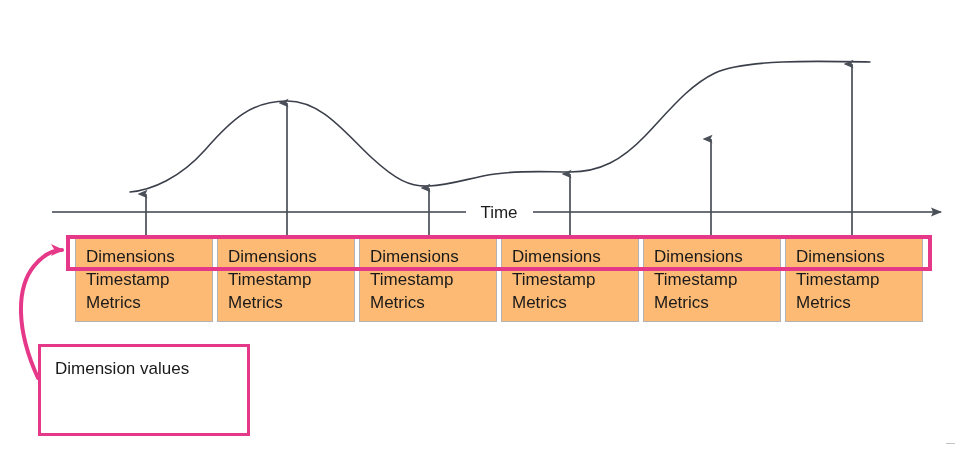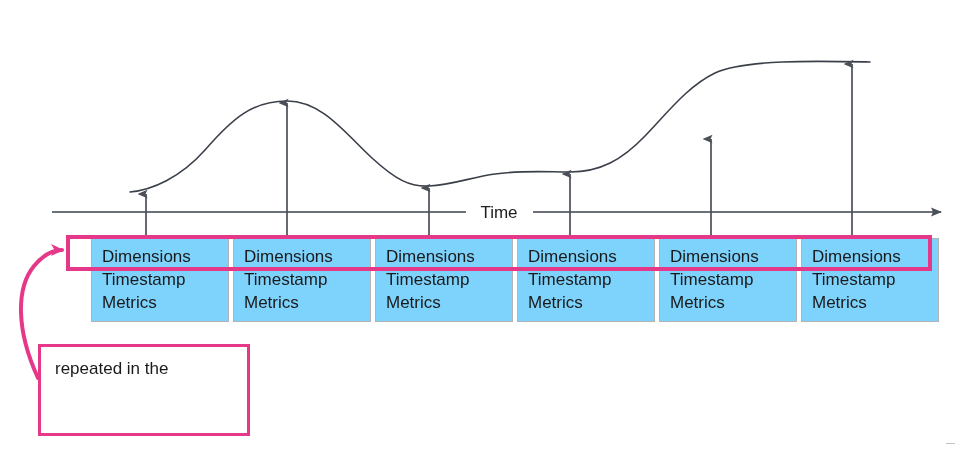--- a/index.html
+++ b/index.html
@@ -28,23 +28,22 @@
   .svg-label {
     font-family: "Liberation Sans", "DejaVu Sans", sans-serif;
     font-size: 17px;
     fill: #1d1d1d;
   }
   
   .record-box {
     position: absolute;
     box-sizing: border-box;
     border: 1px solid #b3b3b3;
-    background: #7dd3fc;
+    background: #fdba74;
     padding: 6px 0 8px 10px;
-    margin-left: 16px;
   }
   .record-line {
     font-size: 17px;
     line-height: 23px;
     color: #1a1a1a;
     white-space: nowrap;
   }
   
   #dimensions-highlight {
     position: absolute;
@@ -159,20 +158,20 @@
 
   <div class="record-box" style="left:785px; top:238px; width:138px; height:84px;">
     <div class="record-line">Dimensions</div>
     <div class="record-line">Timestamp</div>
     <div class="record-line">Metrics</div>
   </div>
 
   <div id="dimensions-highlight" style="left:66px; top:235px; width:866px; height:36px;"></div>
 
   <div id="callout-box" style="left:38px; top:344px; width:212px; height:92px;">
-    <div class="callout-line">repeated in the</div>
+    <div class="callout-line">Dimension values</div>
   </div>
 
   <div id="corner-mark">
     <span>—</span>
   </div>
 
 </div>
 
 </body></html>

